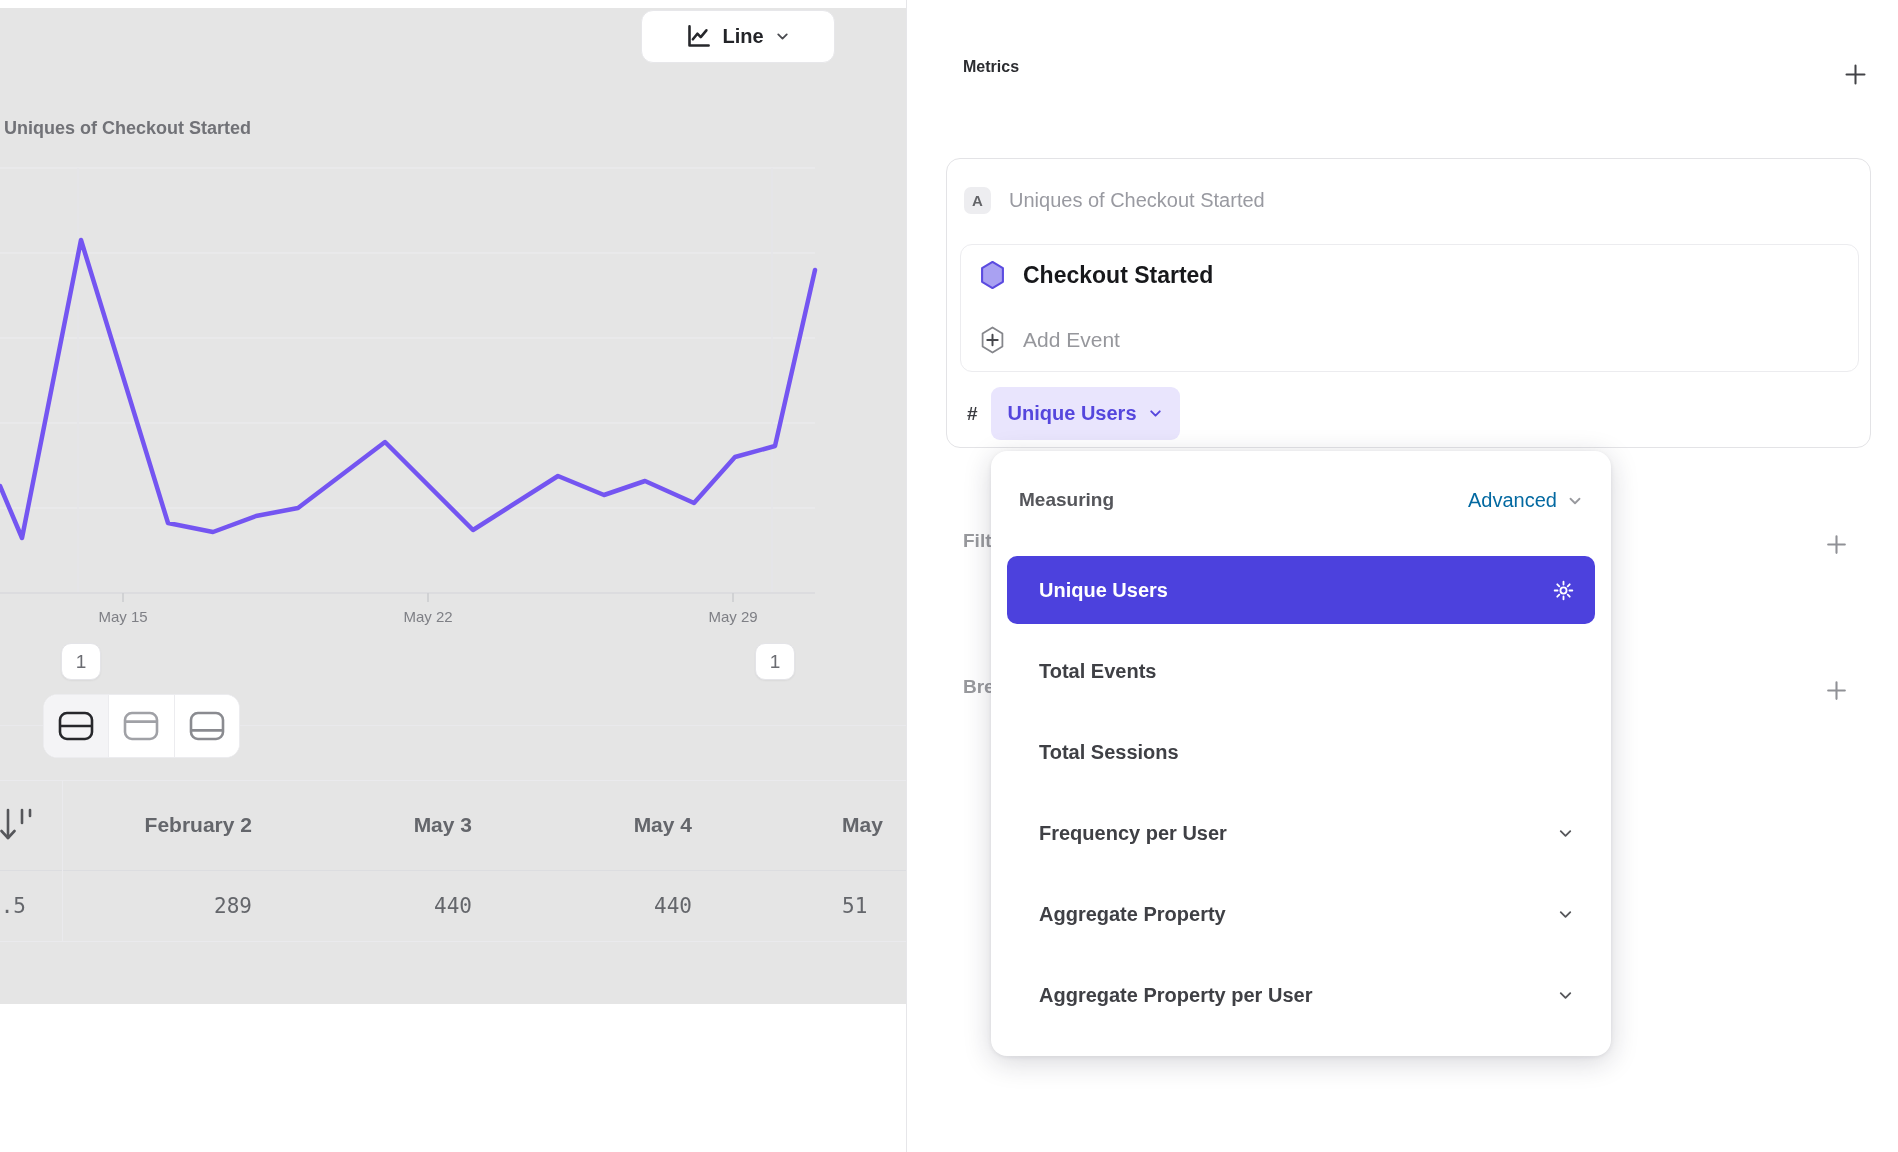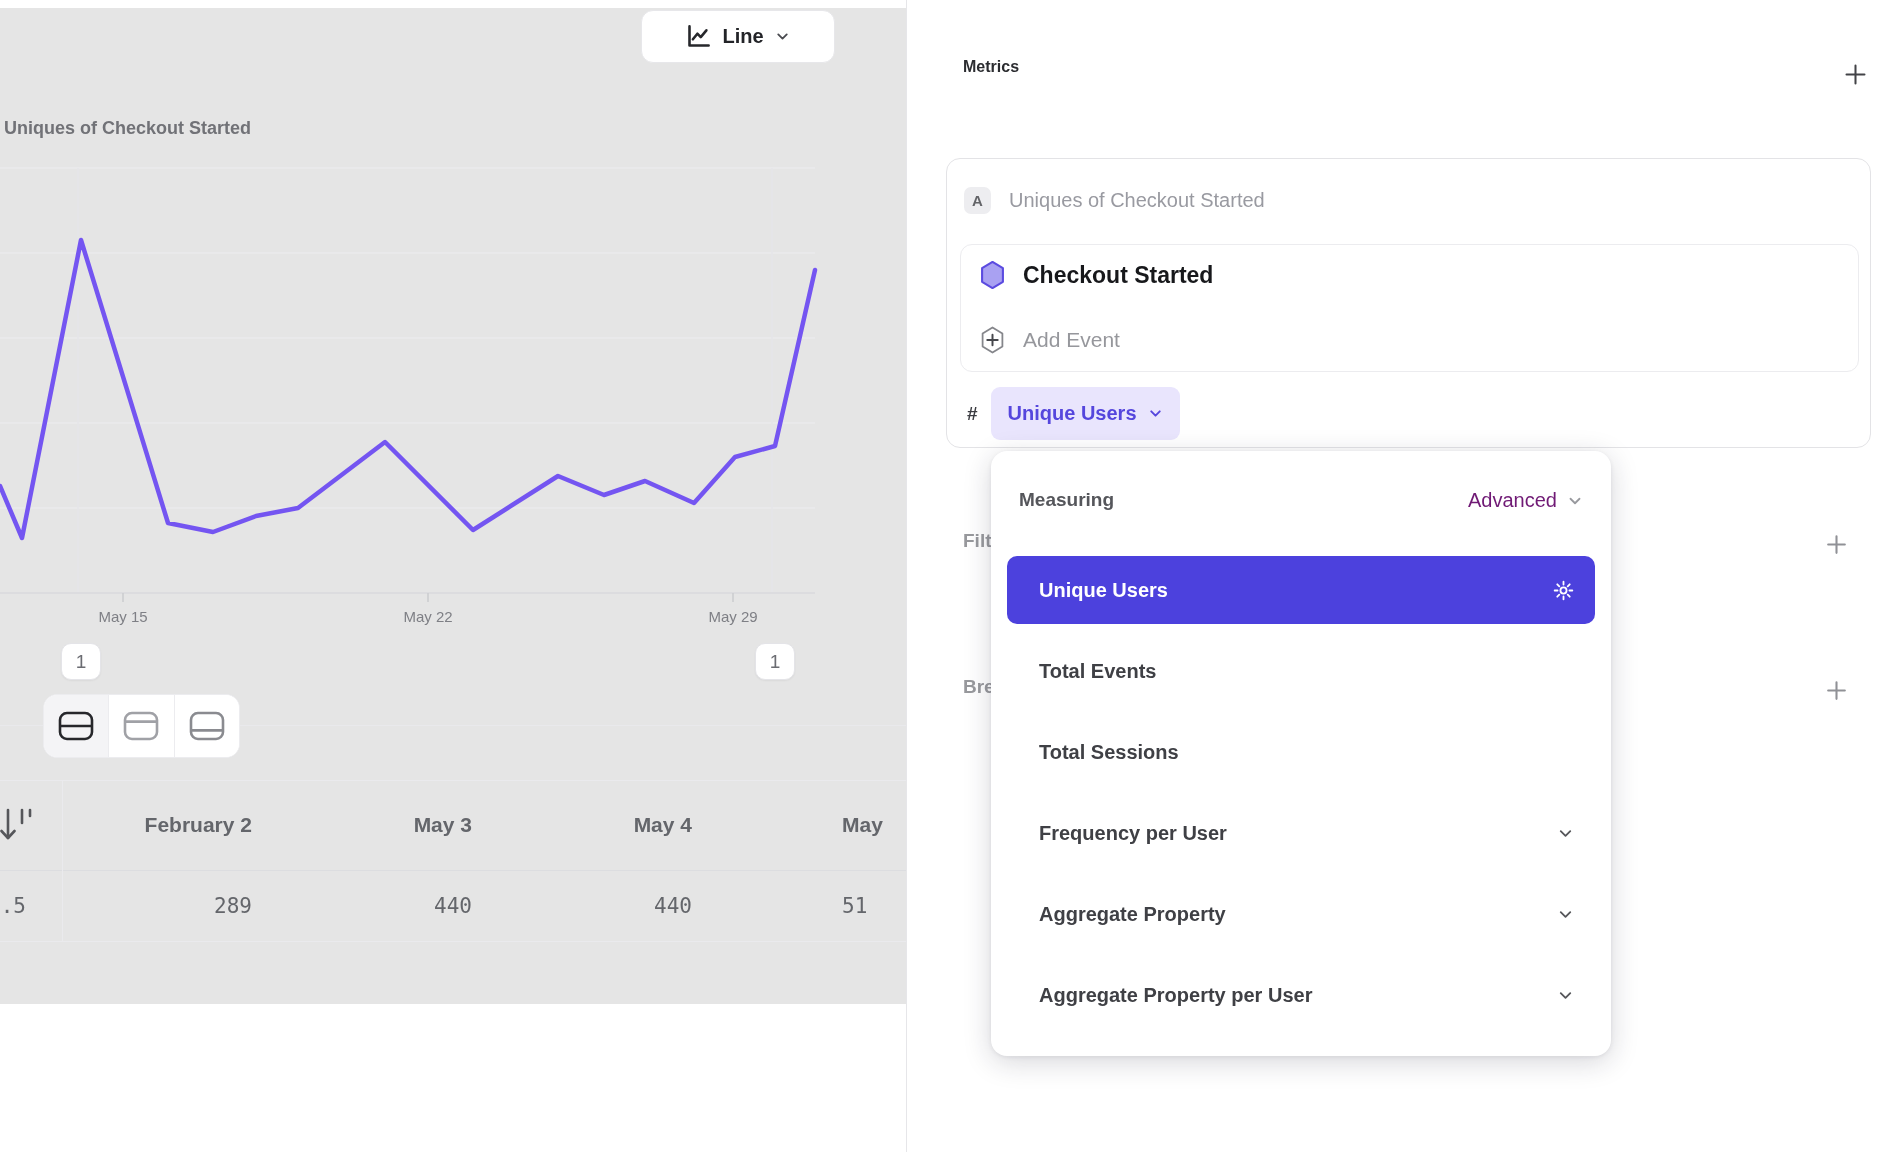--- a/index.html
+++ b/index.html
@@ -70,21 +70,21 @@
   .measure-pill .txt { font-size:20px; font-weight:700; color:#5546dd; }
 
   .section-label { position:absolute; left:56px; font-size:19px; font-weight:700; color:#98999d; }
 
   
   .popover { position:absolute; left:84px; top:451px; width:620px; height:605px; background:#fff;
     border-radius:16px; box-shadow:0 6px 28px rgba(25,25,50,0.18), 0 1px 4px rgba(25,25,50,0.08); z-index:5; }
   .pop-head { position:absolute; left:28px; right:27px; top:38px; display:flex; align-items:flex-start; justify-content:space-between; }
   .pop-head .measuring { font-size:19px; font-weight:700; color:#55565b; }
   .advanced { display:flex; align-items:center; gap:9px; cursor:pointer; }
-  .advanced .txt { font-size:20px; color:#701a75; }
+  .advanced .txt { font-size:20px; color:#0369a1; }
   .menu-item { position:absolute; left:16px; right:16px; height:68px; border-radius:10px;
     display:flex; align-items:center; justify-content:space-between;
     padding:0 20px 0 32px; cursor:pointer; }
   .menu-item .txt { font-size:20px; font-weight:700; color:#3f4045; }
   .menu-item.selected { background:#4c41dd; }
   .menu-item.selected .txt { color:#ffffff; }
 
   svg { display:block; }
 </style>
 </head>

